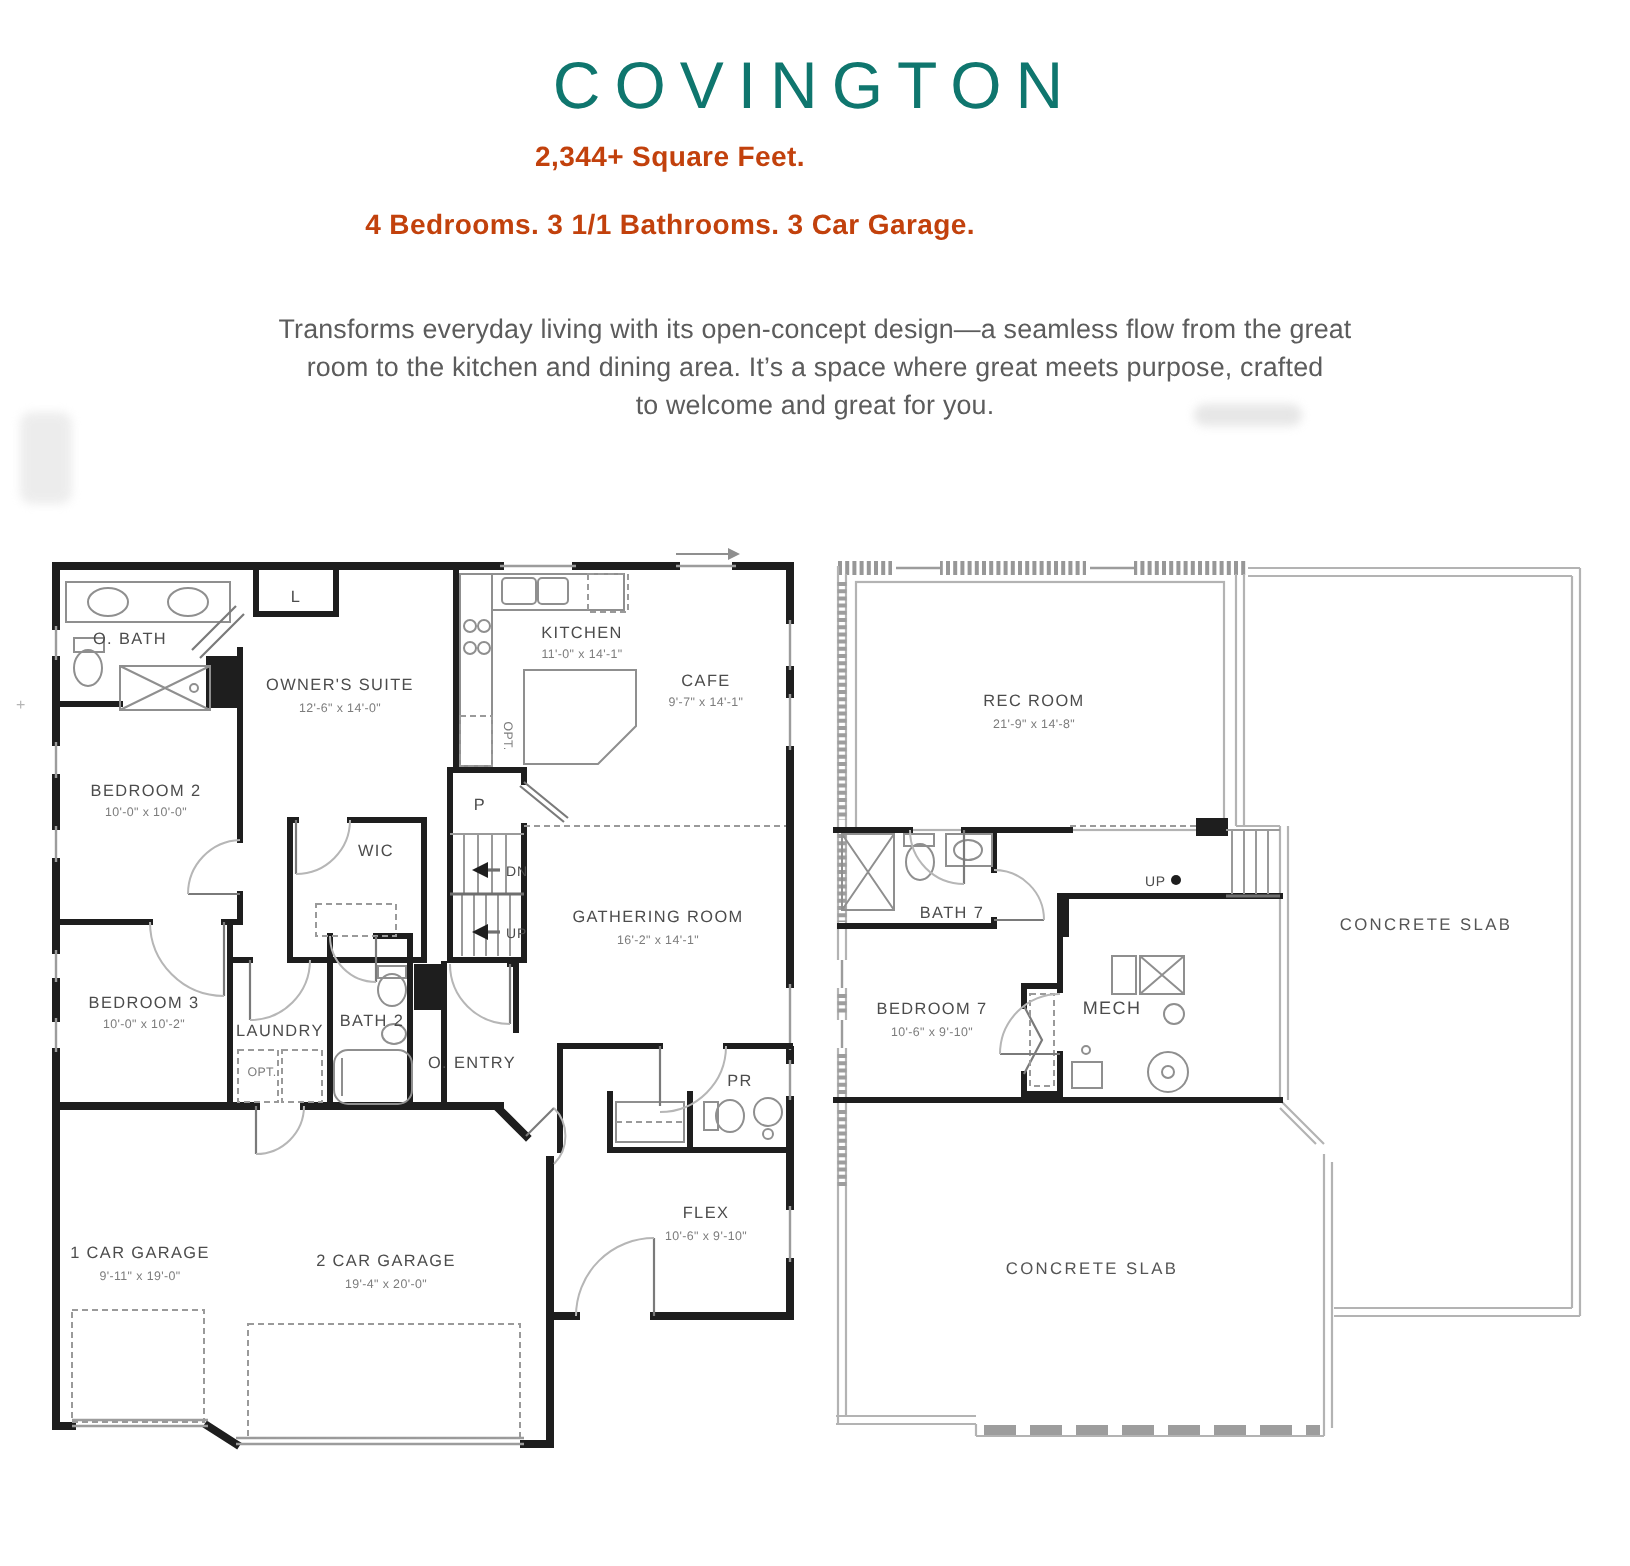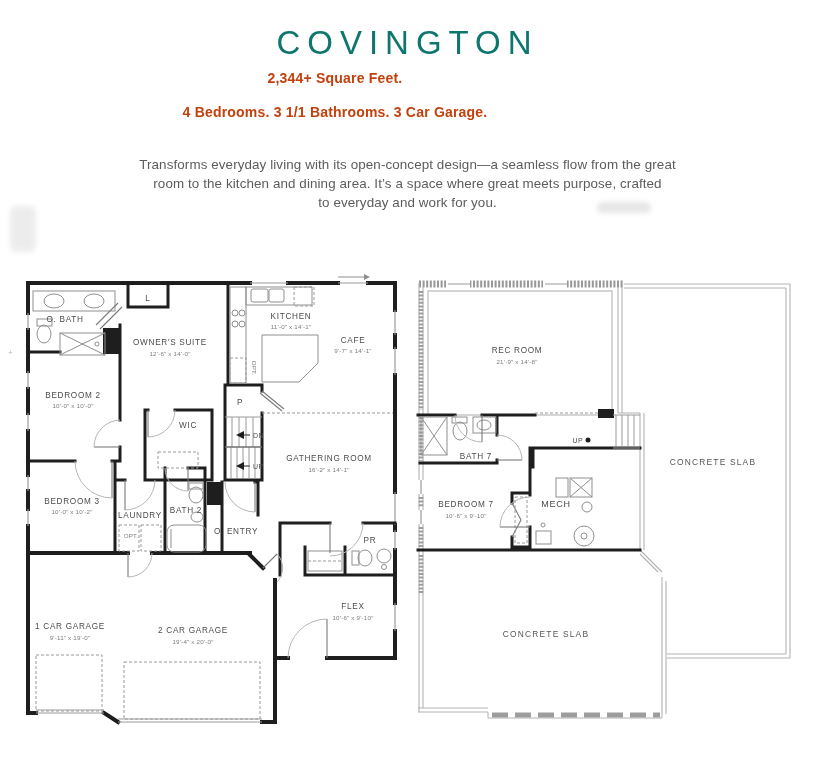--- a/index.html
+++ b/index.html
@@ -37,21 +37,21 @@
 <body>
 
 <div id="page">
 
   <div id="title">COVINGTON</div>
   <div id="stats"><span>2,344+ Square Feet.</span><br>
     <span>4 Bedrooms.  3 1/1 Bathrooms.  3 Car Garage.</span></div>
   <div id="desc">
     <div>Transforms everyday living with its open-concept design—a seamless flow from the great</div>
     <div>room to the kitchen and dining area. It’s a space where great meets purpose, crafted</div>
-    <div>to everyday and work for you.</div>
+    <div>to welcome and great for you.</div>
   </div>
 
   <div class="smudge" style="left:597px;top:202px;width:54px;height:11px;background:#c9c9c9;opacity:.45"></div>
   <div class="smudge" style="left:10px;top:206px;width:26px;height:46px;background:#d2d2d2;opacity:.4"></div>
 
   <svg width="815" height="588" viewBox="0 0 815 588">
 
     <g>
 
       <path class="e" d="

